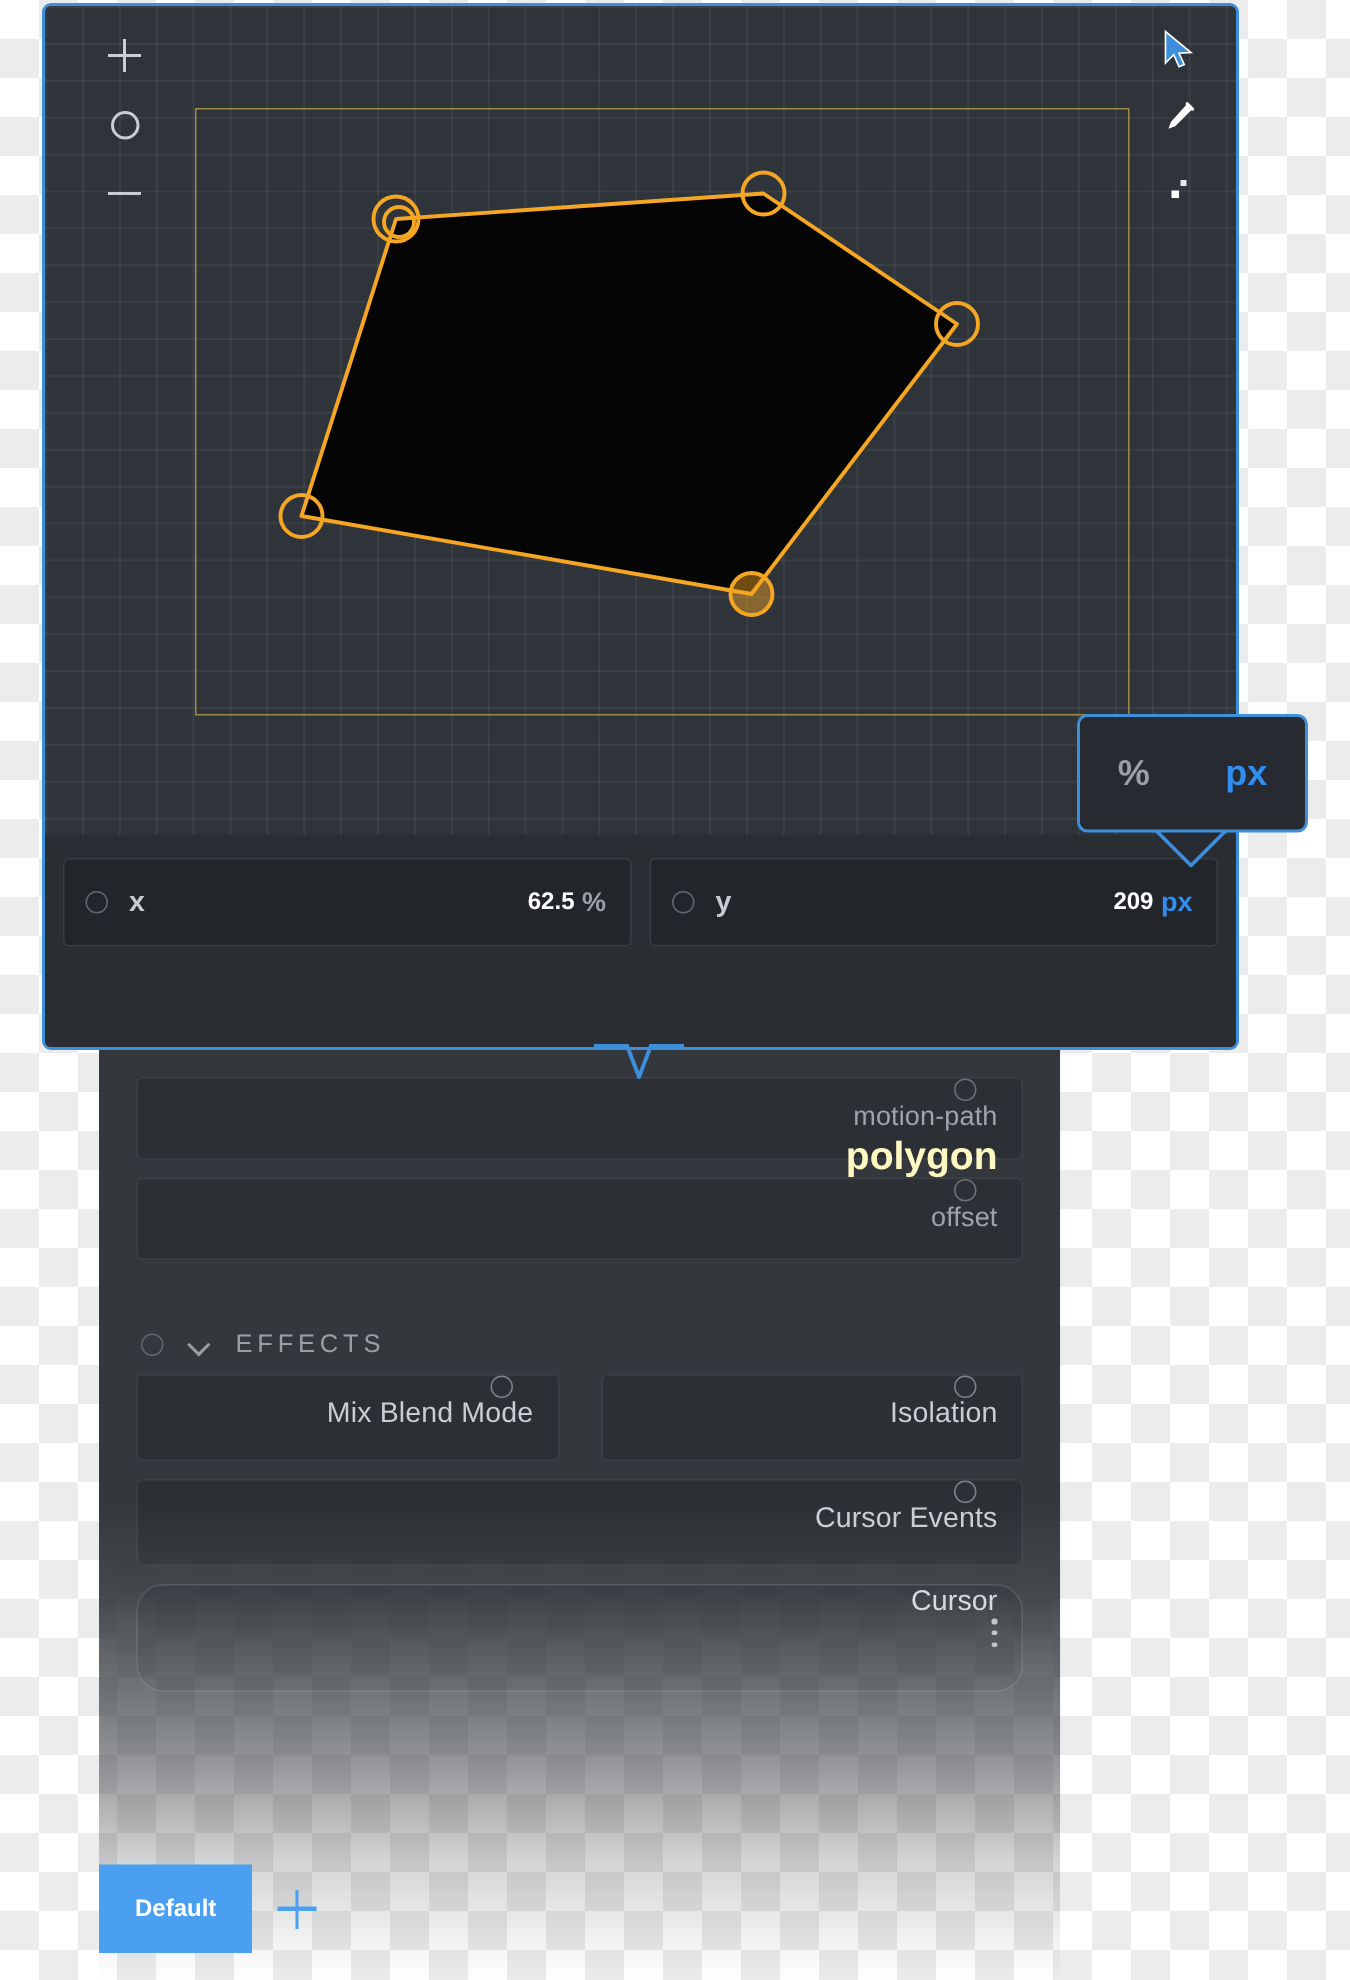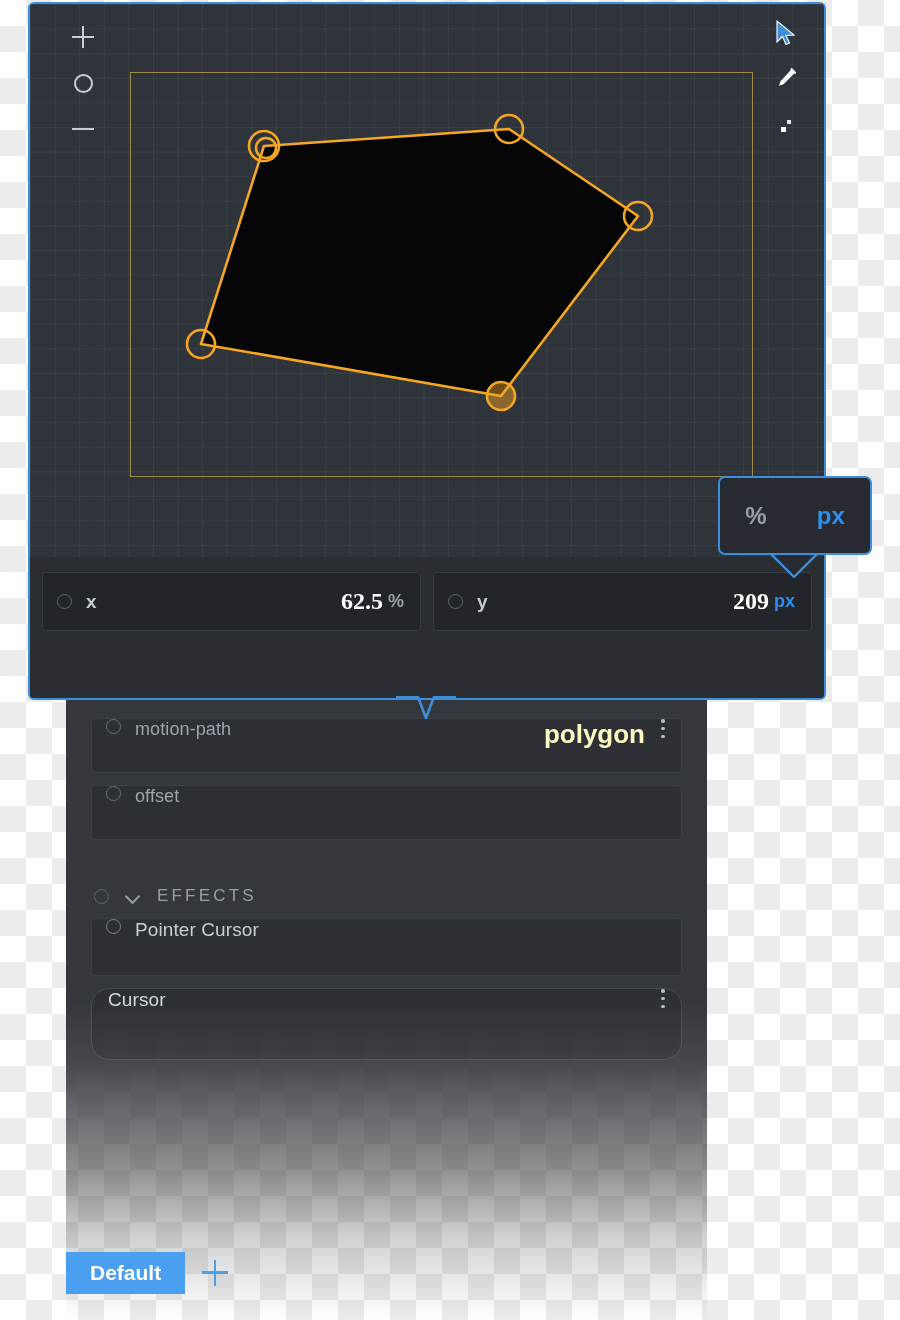--- a/index.html
+++ b/index.html
@@ -42,22 +42,23 @@
   }
   .props-inner { position: relative; padding: 18px 25px 0 25px; }
 
   .field {
     position: relative;
     background: #2c3035;
     border: 1px solid #3c4147;
     border-radius: 4px;
     height: 55px;
     display: flex;
-    align-items: flex-start;
+    align-items: flex-end;
     padding: 0 16px 0 14px;
+    flex-direction: column;
   }
   .field + .field-row, .field-row + .field { margin-top: 12px; }
   .field-row { display: flex; gap: 28px; }
   .field-row .field { flex: 1; }
 
   .radio {
     width: 15px; height: 15px;
     border: 1.5px solid #6c7278;
     border-radius: 50%;
     flex: 0 0 auto;
@@ -118,24 +119,24 @@
   
   .tabbar {
     position: absolute;
     left: 66px; top: 1245px;
     display: flex; align-items: center;
     height: 55px;
   }
   .tab-default {
     background: #4a9ff0;
     color: #ffffff;
-    font-size: 21px;
+    font-size: 16px;
     font-weight: bold;
     padding: 0 24px;
-    height: 42px;
+    height: 59px;
     display: flex; align-items: center; text-align: center;
   }
   .tab-add {
     width: 60px; height: 55px;
     display: flex; align-items: center; justify-content: center;
     position: relative;
   }
   .tab-add::before, .tab-add::after {
     content: ""; position: absolute; background: #4a9ff0;
   }
@@ -238,21 +239,21 @@
     border: 1px solid #383d43;
     border-radius: 4px;
     height: 59px;
     display: flex; align-items: center;
     padding: 0 16px 0 14px;
   }
   .xy-field .radio { border-color: #60666c; }
   .xy-field .f-label { color: #c6cbd0; font-size: 19px; font-weight: bold; }
   .xy-val {
     margin-left: auto;
-    color: #ffffff; font-size: 24px; font-weight: bold; font-family: Liberation Serif, serif;
+    color: #ffffff; font-size: 16px; font-weight: bold;
   }
   .xy-unit { font-size: 18px; font-weight: bold; margin-left: 5px; }
   .unit-gray { color: #9aa0a6; }
   .unit-blue { color: #2f8ef0; }
 
   
   .panel-tail {
     position: absolute; left: 396px; top: 696px;
     width: 60px; height: 30px; z-index: 30;
   }
@@ -284,24 +285,34 @@
           <span class="f-value"></span>
         </div>
       </div>
 
       <div class="section-head">
         <span class="radio"></span>
         <span class="chev"></span>
         <span class="section-title">EFFECTS</span>
       </div>
 
+      <div class="field-row">
+        <div class="field eff-field">
+          <span class="radio"></span>
+          <span class="f-label">Mix Blend Mode</span>
+        </div>
+        <div class="field eff-field">
+          <span class="radio"></span>
+          <span class="f-label">Isolation</span>
+        </div>
+      </div>
 
       <div class="field eff-field" style="margin-top:12px">
         <span class="radio"></span>
-        <span class="f-label">Pointer Cursor</span>
+        <span class="f-label">Cursor Events</span>
       </div>
 
       <div class="field eff-field cursor-field" style="margin-top:12px; height:72px">
         <span class="f-label">Cursor</span>
         <span class="kebab" style="margin-left:auto">
             <i></i>
             <i></i>
             <i></i>
           </span>
       </div>

